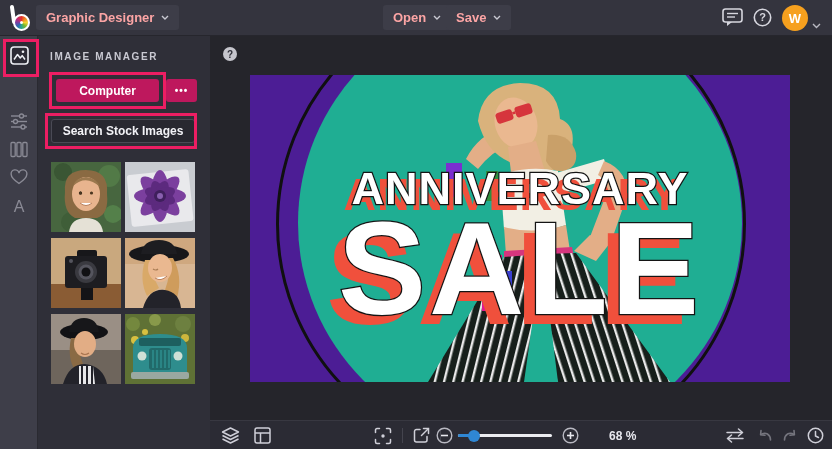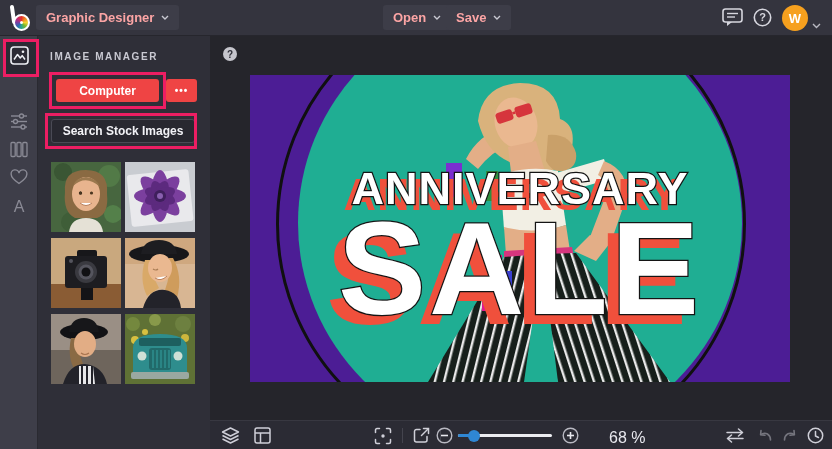--- a/index.html
+++ b/index.html
@@ -38,21 +38,21 @@
                    display:flex; align-items:center; justify-content:center; cursor:pointer; }
   .hl { position:absolute; border:3px solid #ec1e63; z-index:40; pointer-events:none; }
 
   
   .panel { position:absolute; left:38px; top:36px; width:172px; height:413px; background:#2f2f38; z-index:10; }
   .panel-title { position:absolute; left:12px; top:15px; font-size:10px; font-weight:bold;
                  letter-spacing:1.6px; color:#c9c9d2; }
   .panel-help { position:absolute; left:185px; top:11px; width:14px; height:14px; border-radius:50%;
                 background:#c6c6cd; color:#2f2f38; font-size:10px; font-weight:bold;
                 display:flex; align-items:center; justify-content:center; cursor:pointer; }
-  .btn-green { position:absolute; background:#ef4444; border-radius:3px; color:#fff;
+  .btn-green { position:absolute; background:#be185d; border-radius:3px; color:#fff;
                font-size:12px; font-weight:bold; display:flex; align-items:center;
                justify-content:center; cursor:pointer; }
   .btn-dark  { position:absolute; background:#282830; border:1px solid #4a4a55; border-radius:3px;
                color:#f2f2f6; font-size:12px; font-weight:bold; display:flex; align-items:center;
                justify-content:center; cursor:pointer; }
   .thumb { position:absolute; width:70px; height:70px; overflow:hidden; cursor:pointer; background:#44444e; }
   .thumb svg { display:block; }
 
   
   .workspace { position:absolute; left:210px; top:36px; width:622px; height:384px; background:#25252b; }
@@ -76,21 +76,21 @@
              border-top:1px solid #383841; z-index:25; }
   .tool { position:absolute; top:0; height:29px; display:flex; align-items:center;
           justify-content:center; cursor:pointer; }
   .vdiv { position:absolute; top:7px; width:1px; height:15px; background:#44444e; }
   .zoom-track  { position:absolute; left:248px; top:13px; width:94px; height:3px; background:#ecedf1;
                  border-radius:2px; cursor:pointer; }
   .zoom-fill   { position:absolute; left:248px; top:13px; width:16px; height:3px; background:#2f87d4;
                  border-radius:2px; }
   .zoom-handle { position:absolute; left:258px; top:8.5px; width:12px; height:12px; border-radius:50%;
                  background:#2f87d4; cursor:grab; }
-  .zoom-label  { position:absolute; left:371px; top:8px; font-size:16px; font-weight:normal; color:#e8e8ee;padding-left:28px; }
+  .zoom-label  { position:absolute; left:371px; top:8px; font-size:12px; font-weight:bold; color:#e8e8ee;padding-left:28px; }
   .dim svg { opacity:.45; }
 </style>
 </head>
 <body>
 
 <div id="app">
 
   <div class="topbar">
     <div class="logo">
       <div class="stem"></div>

